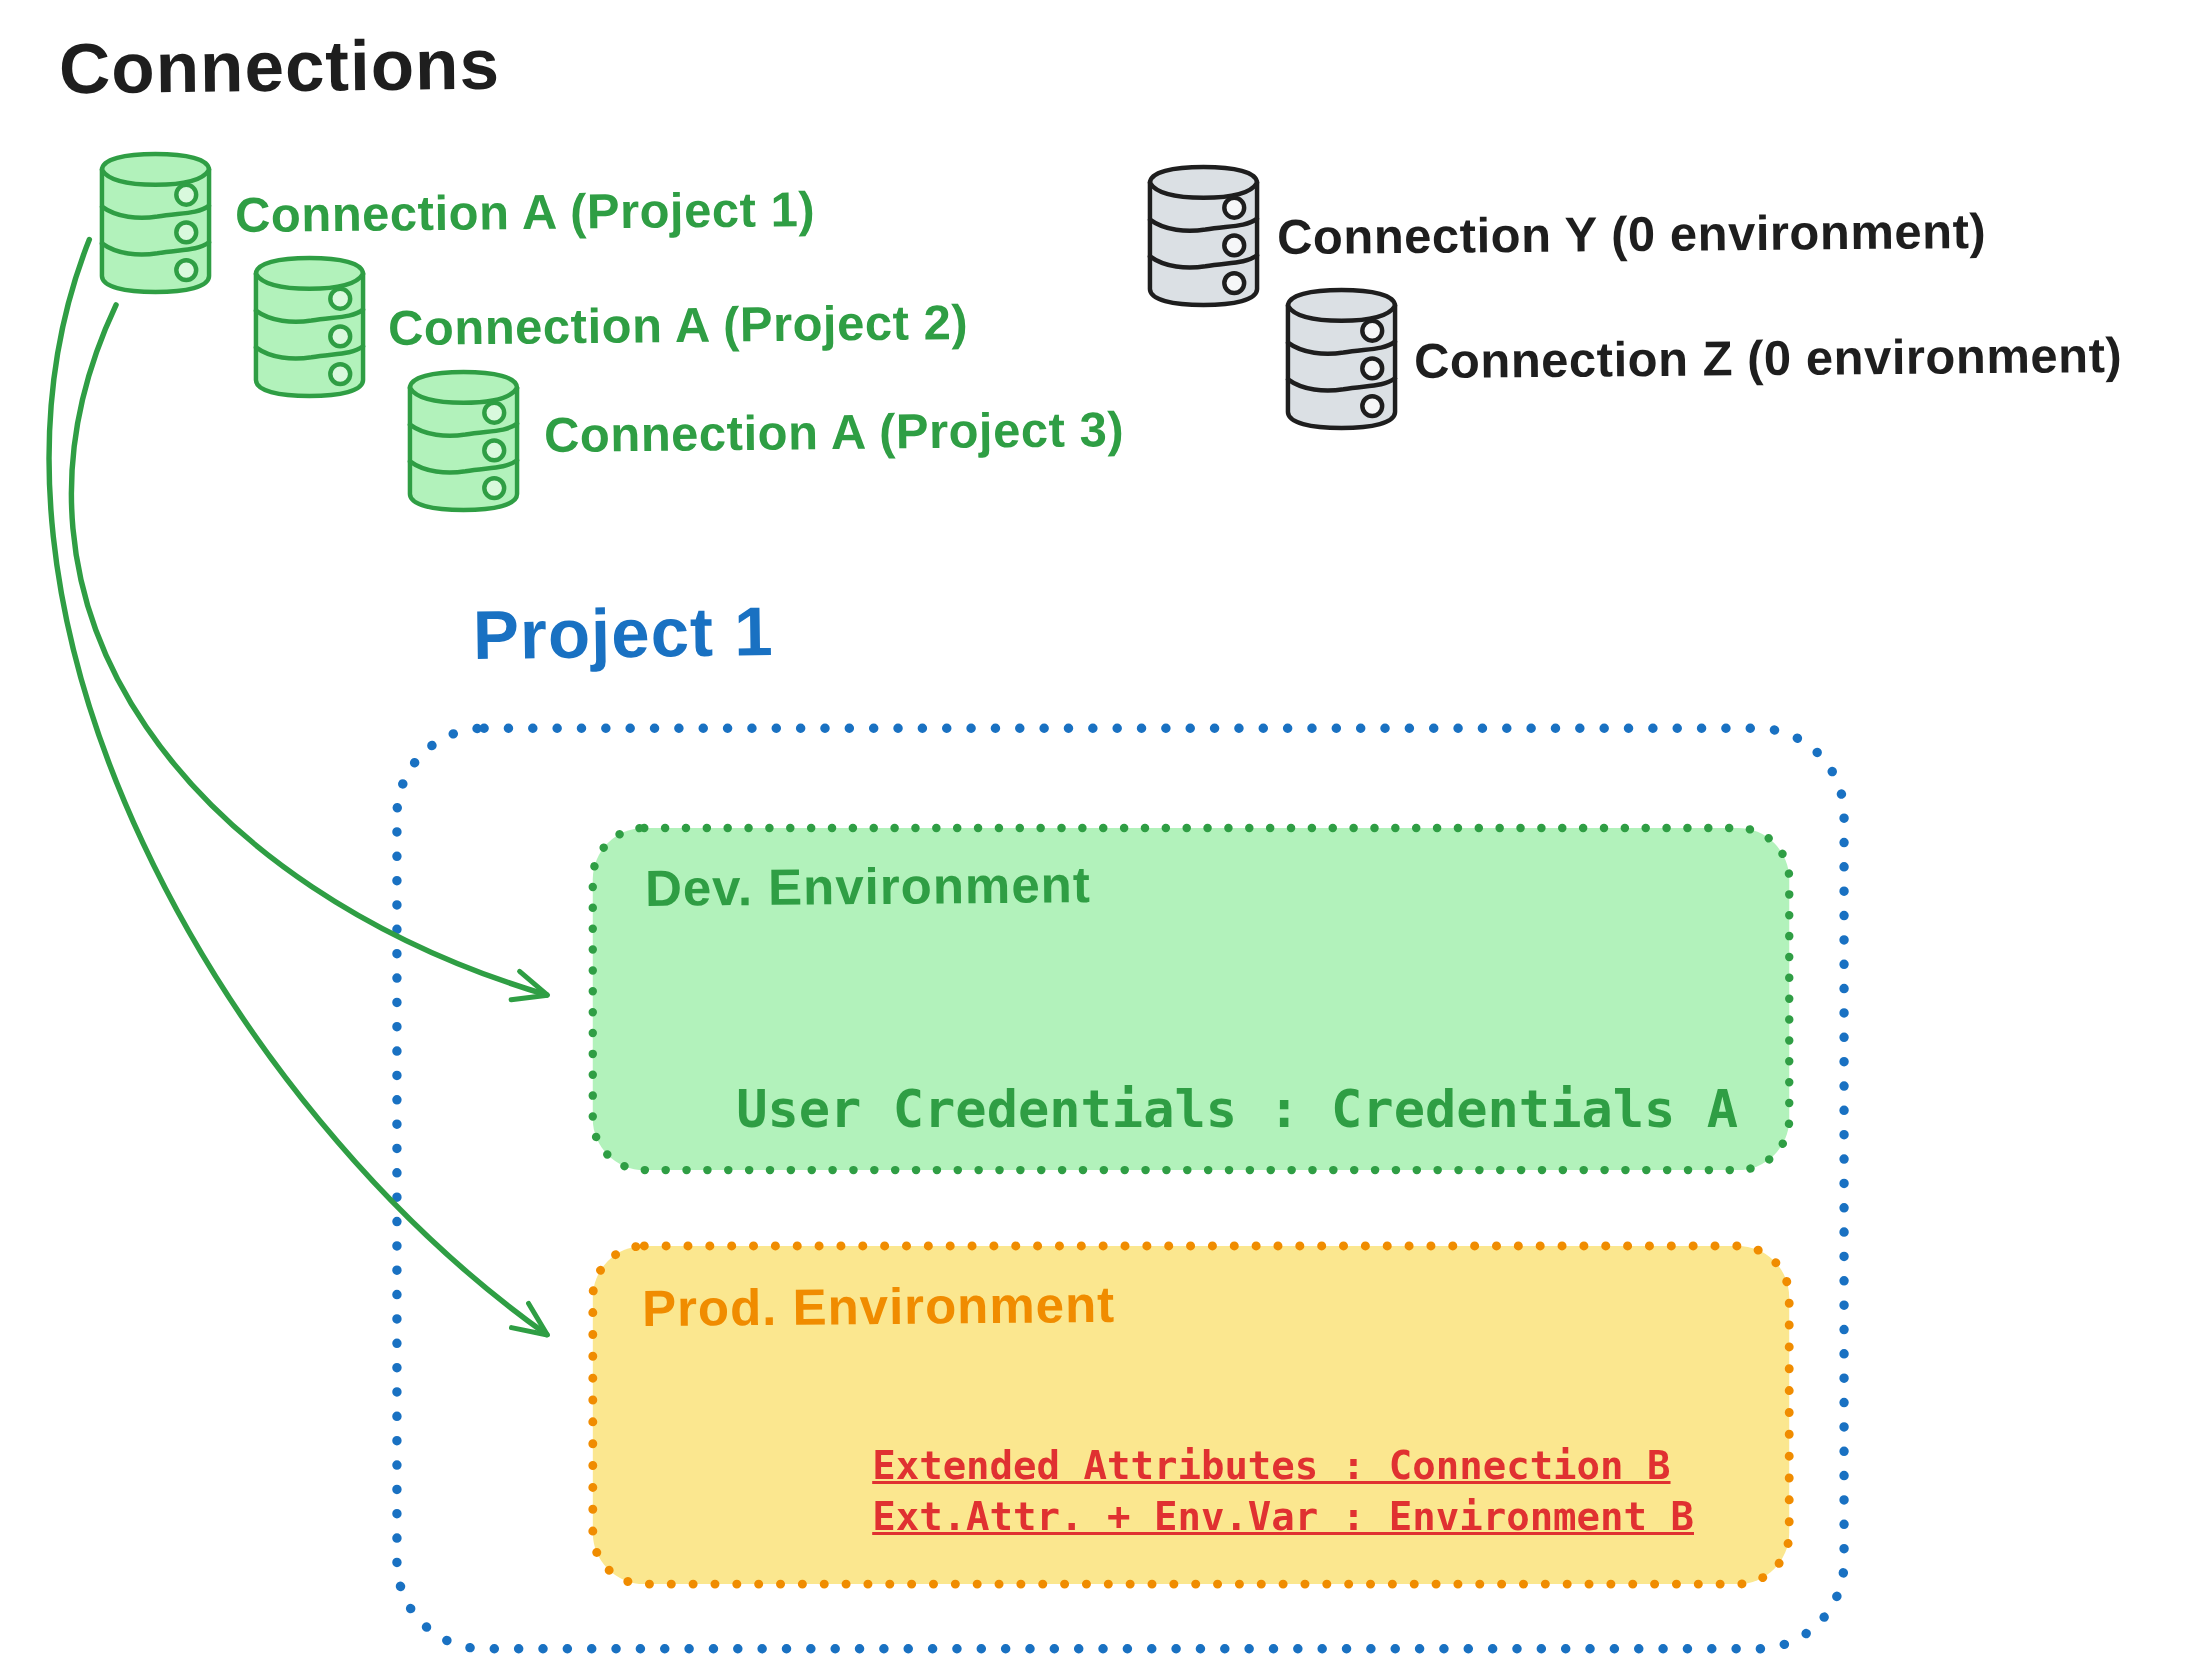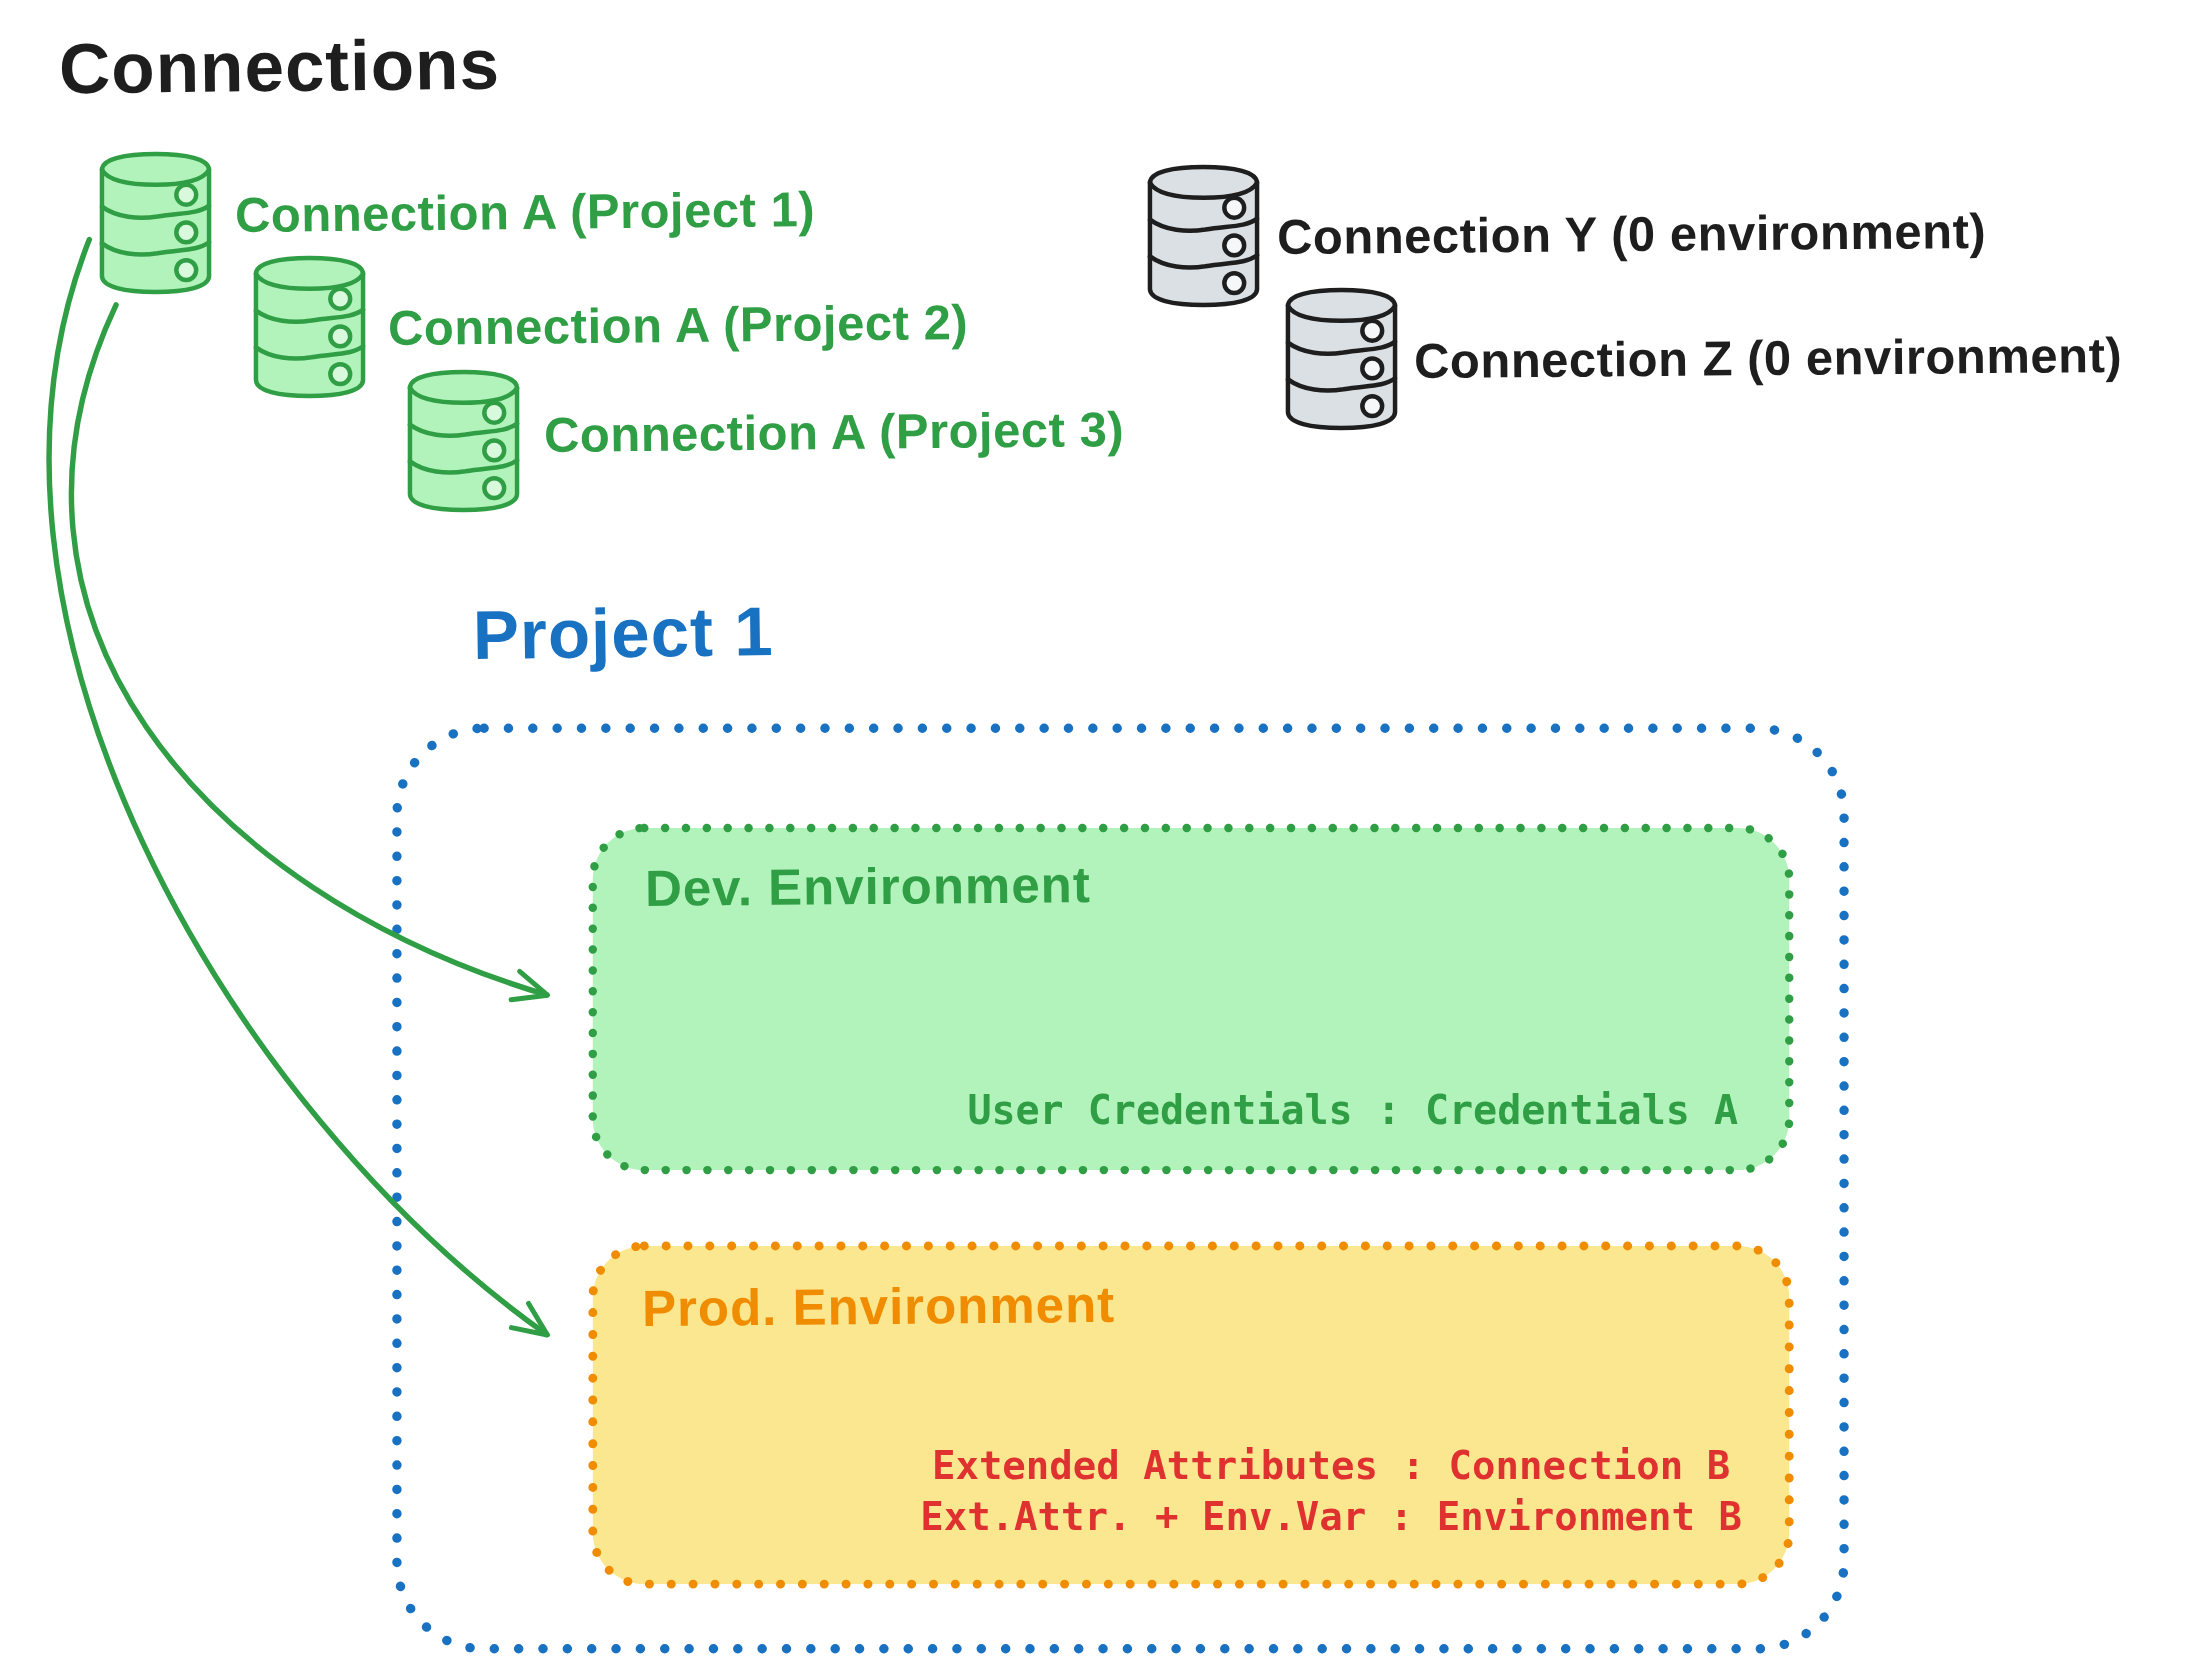--- a/index.html
+++ b/index.html
@@ -10,22 +10,22 @@
   .hand { font-weight: 700; letter-spacing: 1px; white-space: nowrap; }
   .page-title { left: 59px; top: 26px; font-size: 71px; color: #1e1e1e; transform: rotate(-0.6deg); }
   .conn-label { font-size: 49px; font-weight: 700; letter-spacing: 0.5px; white-space: nowrap; }
   .conn-green { color: #2f9e44; }
   .conn-ink { color: #1e1e1e; }
   .project-title { left: 473px; top: 594px; font-size: 69px; color: #1971c2; transform: rotate(-0.8deg); }
   .env-title { font-size: 51px; font-weight: 700; letter-spacing: 1px; white-space: nowrap; transform: rotate(-0.5deg); }
   .dev-title { left: 645px; top: 857px; color: #2f9e44; }
   .prod-title { left: 642px; top: 1277px; color: #f08c00; }
   .mono { font-family: "DejaVu Sans Mono", monospace; font-weight: 700; white-space: nowrap; }
-  .dev-map { right: 474px; top: 1079px; font-size: 40px; color: #2f9e44; text-align: right; margin-top: 8px; }
-  .prod-map { right: 470px; top: 1440px; font-size: 39px; color: #e03131; text-align: center; line-height: 1.32; }
+  .dev-map { right: 474px; top: 1079px; font-size: 52px; color: #2f9e44; text-align: right; }
+  .prod-map { right: 518px; top: 1440px; font-size: 39px; color: #e03131; text-align: left; line-height: 1.32; text-decoration: underline; }
   svg { display: block; }
   .db-body-green { fill: #b2f2bb; stroke: #2f9e44; }
   .db-line-green { fill: none; stroke: #2f9e44; }
   .db-dot-green  { fill: rgba(255,255,255,0.5); stroke: #2f9e44; }
   .db-body-gray  { fill: #dbe0e4; stroke: #1e1e1e; }
   .db-line-gray  { fill: none; stroke: #1e1e1e; }
   .db-dot-gray   { fill: #f6f7f8; stroke: #1e1e1e; }
   .db-stroke { stroke-width: 4.5; stroke-linecap: round; stroke-linejoin: round; }
 </style>
 </head>

